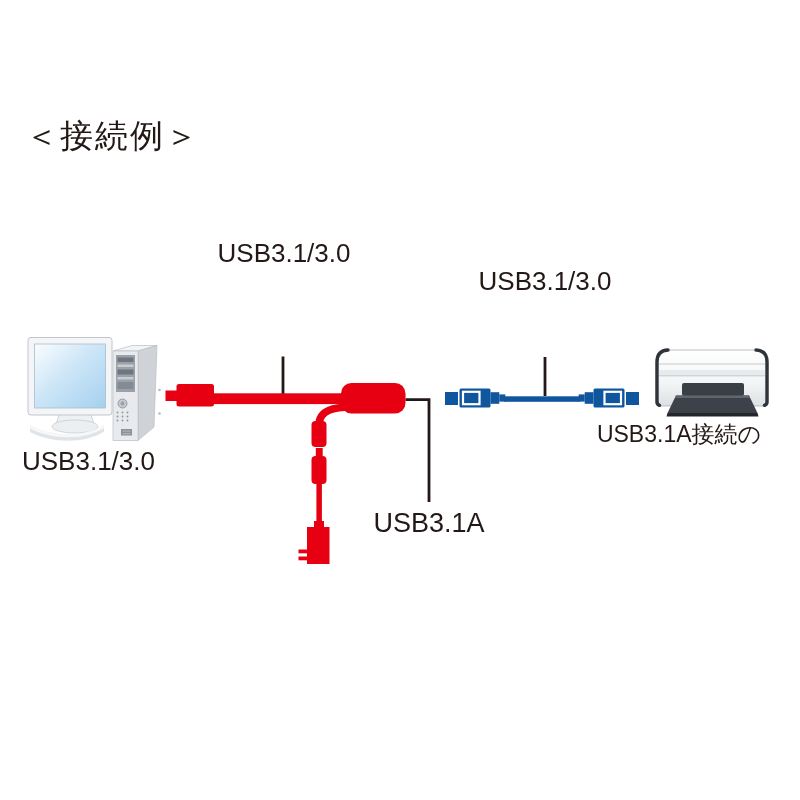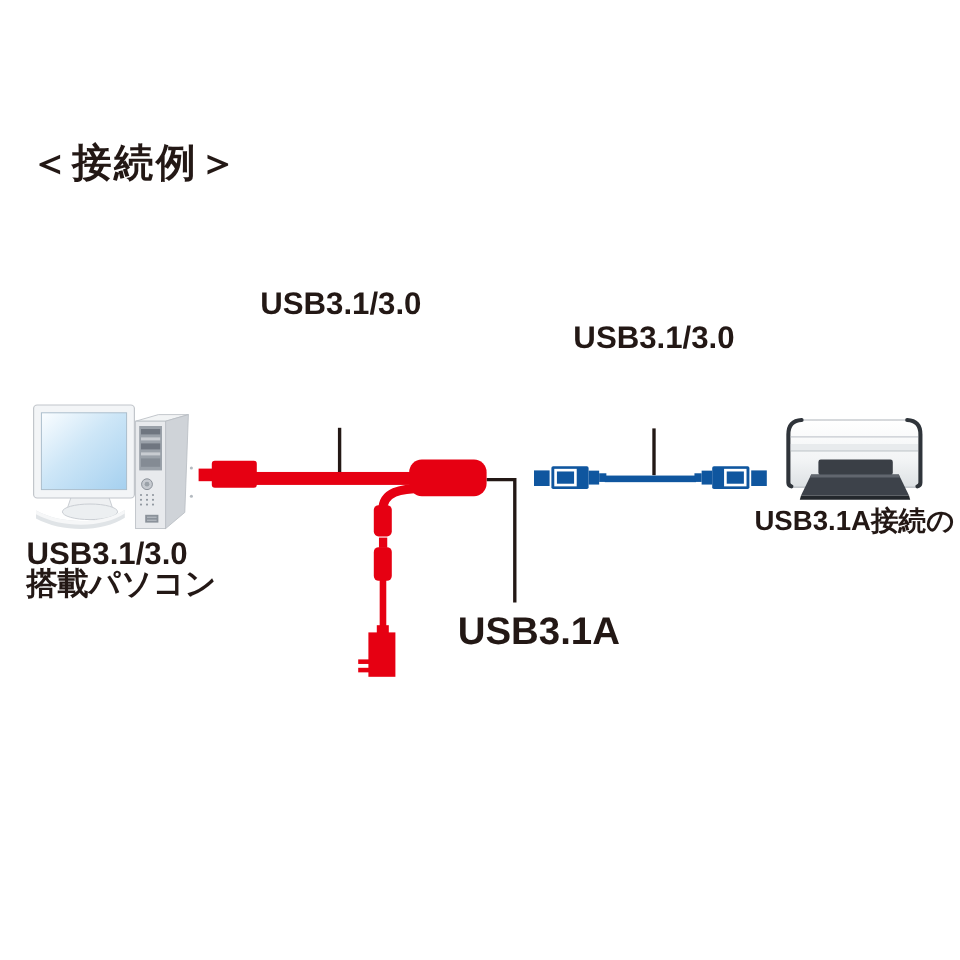--- a/index.html
+++ b/index.html
@@ -2,28 +2,28 @@
 <html style="--cable-red: #e60012; --cable-blue: #0f569f; --ink: #231815; --screen-blue: #a5d0ef; --printer-dark: #3a3f46;"><head>
 <meta charset="utf-8">
 <style>
   html,body{margin:0;padding:0;background:#ffffff;}
   #canvas{
     position:relative;width:800px;height:800px;background:#ffffff;overflow:hidden;
     font-family:"Liberation Sans","DejaVu Sans",sans-serif;
     color:var(--ink,#231815);
   }
   #art{position:absolute;left:0;top:0;}
-  .lbl{position:absolute;font-weight:700;color:var(--ink,#231815);white-space:nowrap;}
+  .lbl{position:absolute;font-weight:400;color:var(--ink,#231815);white-space:nowrap;}
   .lbl.center{transform:translateX(-50%);text-align:center;}
   .title{left:25px;top:114px;font-size:33px;letter-spacing:2px;}
   .red-cable-label{left:284px;top:239px;font-size:26px;line-height:29px;}
   .usb-cable-label{left:545px;top:267px;font-size:26px;line-height:29px;}
   .pc-label{left:22px;top:449px;font-size:26px;line-height:25px;text-align:left;}
-  .printer-label{left:712px;top:423px;font-size:23px;line-height:23.5px;}
-  .usb31a-label{left:429px;top:508px;font-size:32px;margin-left:20px;}
+  .printer-label{left:679px;top:423px;font-size:23px;line-height:23.5px;}
+  .usb31a-label{left:429px;top:508px;font-size:27px;}
   .fill-red{fill:var(--cable-red,#e60012);}
   .stroke-red{stroke:var(--cable-red,#e60012);fill:none;}
   .fill-blue{fill:var(--cable-blue,#0f569f);}
   .fill-ink{fill:var(--ink,#231815);}
   .stroke-ink{stroke:var(--ink,#231815);fill:none;}
 </style>
 </head>
 <body>
 
 <div id="canvas">
@@ -141,21 +141,20 @@
   <div class="lbl center red-cable-label">
     <div>USB3.1/3.0</div>
   </div>
 
   <div class="lbl center usb-cable-label">
     <div>USB3.1/3.0</div>
   </div>
 
   <div class="lbl pc-label">
     <div>USB3.1/3.0</div>
-    <div>搭載パソコン</div>
   </div>
 
   <div class="lbl center printer-label">
     <div>USB3.1A接続の</div>
   </div>
 
   <div class="lbl center usb31a-label">USB3.1A</div>
 
 </div>
 

